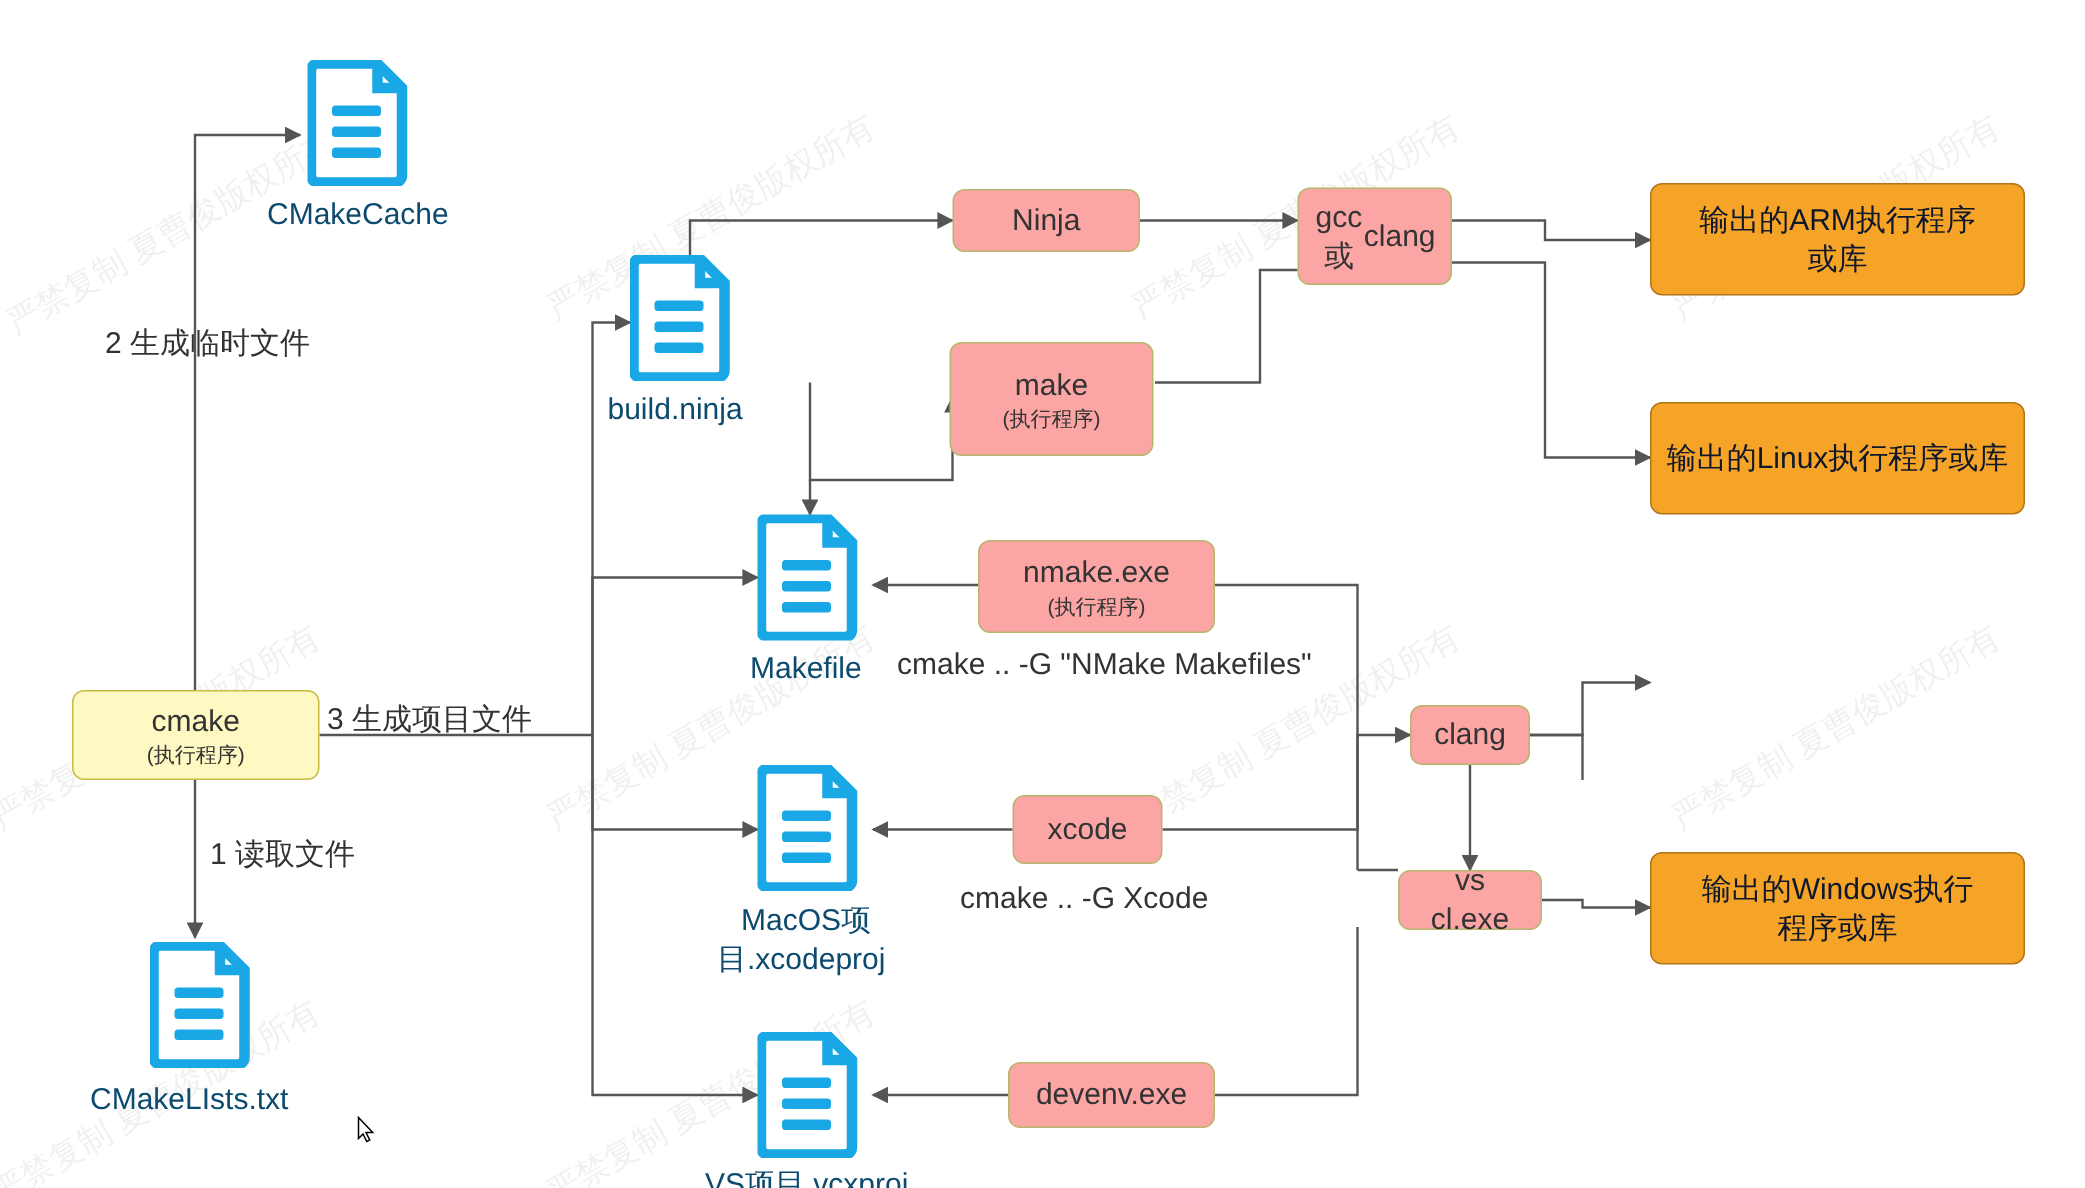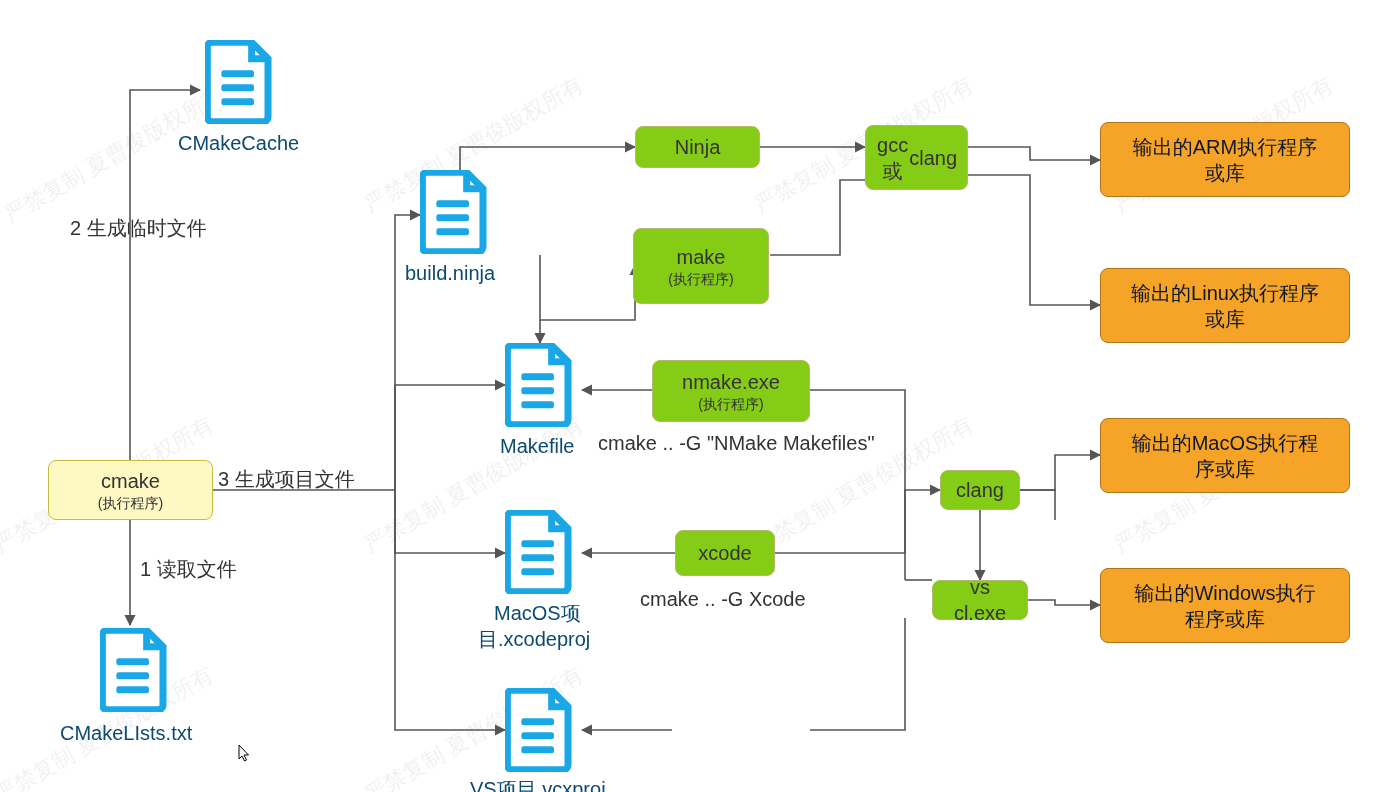--- a/index.html
+++ b/index.html
@@ -1,20 +1,20 @@
 <!DOCTYPE html>
 <html><head>
 <meta charset="utf-8">
 <style>
   html,body{margin:0;padding:0;width:1390px;height:792px;background:#fff;font-family:"Microsoft YaHei","Segoe UI",Arial,sans-serif;font-size:20px;color:#333;overflow:hidden}
   .canvas{position:relative;width:1390px;height:792px}
   
   .node{position:absolute;box-sizing:border-box;border:1.5px solid #999;border-radius:8px;display:flex;align-items:center;justify-content:center;text-align:center;padding:6px 10px;line-height:1.3}
   .yellow{background:#fef9c3;border-color:#c8bb40}
-  .cream{background:#84cc16;border-color:#b8b66c}
+  .cream{background:#fca5a5;border-color:#b8b66c}
   .orange{background:#f6a427;border-color:#b07516;color:#0f172a}
   .lbl{position:absolute;white-space:nowrap;color:#333}
   .sub{font-size:14px}
   
   .ficon{position:absolute;width:70px;height:84px}
   .ficon svg{width:100%;height:100%}
   .fcap{position:absolute;white-space:nowrap;text-align:center;color:#0c4a6e}
   
   .wm{position:absolute;color:rgba(0,0,0,.06);font-size:22px;transform:rotate(-30deg);pointer-events:none;white-space:nowrap}
   
@@ -185,43 +185,42 @@
     <div>nmake.exe</div>
     <div class="sub">(执行程序)</div>
   </div>
   <div class="lbl" style="left:598px;top:432px">cmake .. -G "NMake Makefiles"</div>
 
   <div class="node cream" style="left:675px;top:530px;width:100px;height:46px">
       <span>xcode</span>
     </div>
   <div class="lbl" style="left:640px;top:588px">cmake .. -G Xcode</div>
 
+  <div class="node cream" style="left:672px;top:708px;width:138px;height:44px">
+      <span>devenv.exe</span>
+    </div>
 
   <div class="node cream" style="left:865px;top:125px;width:103px;height:65px;flex-direction:row">
     <div>gcc或</div>
     <div>clang</div>
   </div>
   <div class="node cream" style="left:940px;top:470px;width:80px;height:40px">
       <span>clang</span>
     </div>
   <div class="node cream" style="left:932px;top:580px;width:96px;height:40px">
       <span>vs cl.exe</span>
     </div>
 
   <div class="node orange" style="left:1100px;top:122px;width:250px;height:75px;flex-direction:column">
     <div>输出的ARM执行程序</div>
     <div>或库</div>
   </div>
-  <div class="node orange" style="left:1100px;top:268px;width:250px;height:75px;flex-direction:column">
+  <div class="node orange" style="left:1100px;top:268px;width:250px;height:75px;flex-direction:row">
     <div>输出的Linux执行程序</div>
     <div>或库</div>
-  </div>
-  <div class="node orange" style="left:1100px;top:418px;width:250px;height:75px;flex-direction:column">
-    <div>输出的MacOS执行程</div>
-    <div>序或库</div>
   </div>
   <div class="node orange" style="left:1100px;top:568px;width:250px;height:75px;flex-direction:column">
     <div>输出的Windows执行</div>
     <div>程序或库</div>
   </div>
 
   <div class="cursor" style="left:238px;top:744px">
     <svg viewBox="0 0 14 20">
         <path d="M1 1l0 14 3-3 2.5 5 2-1-2.5-5 4.5 0z" fill="#fff" stroke="#000" stroke-width="1"></path>
       </svg>

